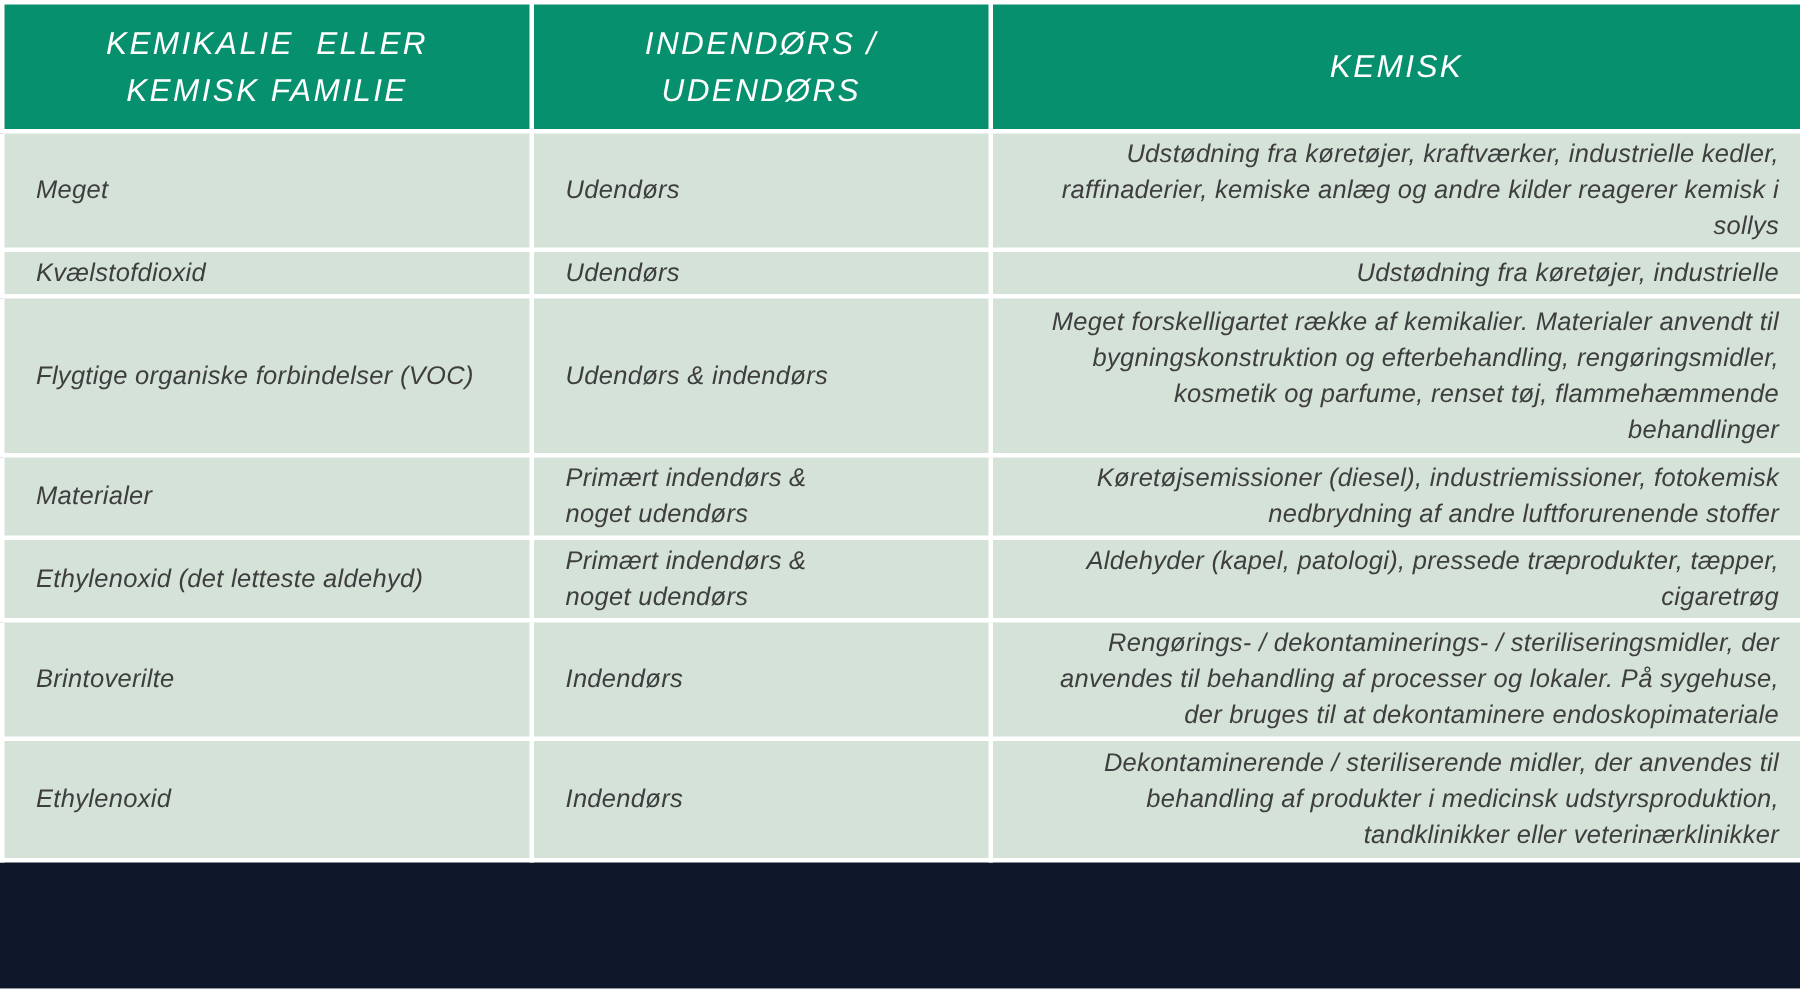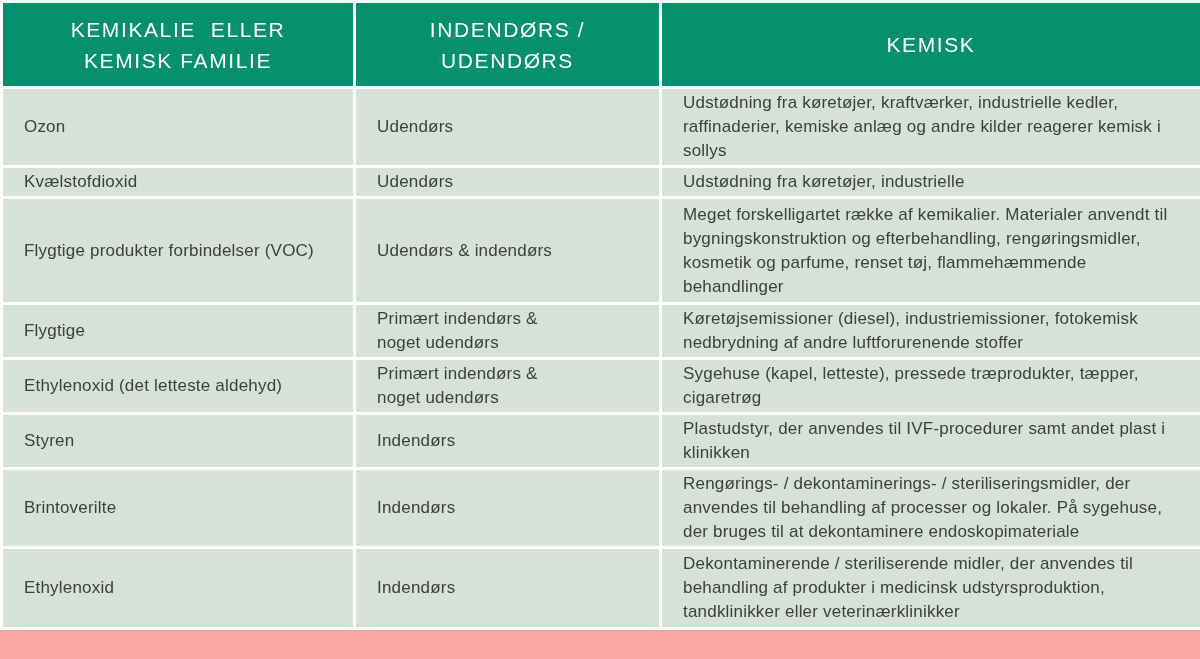--- a/index.html
+++ b/index.html
@@ -4,21 +4,22 @@
 <style>
   html, body {
     margin: 0;
     padding: 0;
     background: #ffffff;
   }
   .page {
     width: 1200px;
     height: 659px;
     overflow: hidden;
-    background: #fca5a5;
+    background: #0f172a;
+    font-style: italic;
   }
   table.chem-table {
     border-collapse: collapse;
     table-layout: fixed;
     width: 1200px;
     font-family: "Liberation Sans", sans-serif;
   }
   table.chem-table th,
   table.chem-table td {
     border: 3px solid #ffffff;
@@ -45,20 +46,21 @@
     line-height: 24px;
     padding: 2px 14px 2px 21px;
   }
   td.col-location {
     white-space: pre-line;
     padding-left: 20px;
   }
   td.col-source {
     padding-left: 22px;
     padding-right: 12px;
+    text-align: right;
   }
 </style>
 </head>
 <body>
 
 <div class="page">
   <table class="chem-table">
     <colgroup>
       <col style="width:353px">
       <col style="width:306px">
@@ -68,50 +70,45 @@
       <tr style="height:86px">
         <th>KEMIKALIE  ELLER
 KEMISK FAMILIE</th>
         <th>INDENDØRS /
 UDENDØRS</th>
         <th>KEMISK</th>
       </tr>
     </thead>
     <tbody>
       <tr style="height:77px">
-        <td class="col-chemical">Ozon</td>
+        <td class="col-chemical">Meget</td>
         <td class="col-location">Udendørs</td>
         <td class="col-source">Udstødning fra køretøjer, kraftværker, industrielle kedler, raffinaderier, kemiske anlæg og andre kilder reagerer kemisk i sollys</td>
       </tr>
       <tr style="height:30px">
         <td class="col-chemical">Kvælstofdioxid</td>
         <td class="col-location">Udendørs</td>
         <td class="col-source">Udstødning fra køretøjer, industrielle</td>
       </tr>
       <tr style="height:106px">
-        <td class="col-chemical">Flygtige produkter forbindelser (VOC)</td>
+        <td class="col-chemical">Flygtige organiske forbindelser (VOC)</td>
         <td class="col-location">Udendørs &amp; indendørs</td>
         <td class="col-source">Meget forskelligartet række af kemikalier. Materialer anvendt til bygningskonstruktion og efterbehandling, rengøringsmidler, kosmetik og parfume, renset tøj, flammehæmmende behandlinger</td>
       </tr>
       <tr style="height:49px">
-        <td class="col-chemical">Flygtige</td>
+        <td class="col-chemical">Materialer</td>
         <td class="col-location">Primært indendørs &amp;
 noget udendørs</td>
         <td class="col-source">Køretøjsemissioner (diesel), industriemissioner, fotokemisk nedbrydning af andre luftforurenende stoffer</td>
       </tr>
       <tr style="height:55px">
         <td class="col-chemical">Ethylenoxid (det letteste aldehyd)</td>
         <td class="col-location">Primært indendørs &amp;
 noget udendørs</td>
-        <td class="col-source">Sygehuse (kapel, letteste), pressede træprodukter, tæpper, cigaretrøg</td>
-      </tr>
-      <tr style="height:48px">
-        <td class="col-chemical">Styren</td>
-        <td class="col-location">Indendørs</td>
-        <td class="col-source">Plastudstyr, der anvendes til IVF-procedurer samt andet plast i klinikken</td>
+        <td class="col-source">Aldehyder (kapel, patologi), pressede træprodukter, tæpper, cigaretrøg</td>
       </tr>
       <tr style="height:76px">
         <td class="col-chemical">Brintoverilte</td>
         <td class="col-location">Indendørs</td>
         <td class="col-source">Rengørings- / dekontaminerings- / steriliseringsmidler, der anvendes til behandling af processer og lokaler. På sygehuse, der bruges til at dekontaminere endoskopimateriale</td>
       </tr>
       <tr style="height:81px">
         <td class="col-chemical">Ethylenoxid</td>
         <td class="col-location">Indendørs</td>
         <td class="col-source">Dekontaminerende / steriliserende midler, der anvendes til behandling af produkter i medicinsk udstyrsproduktion, tandklinikker eller veterinærklinikker</td>

